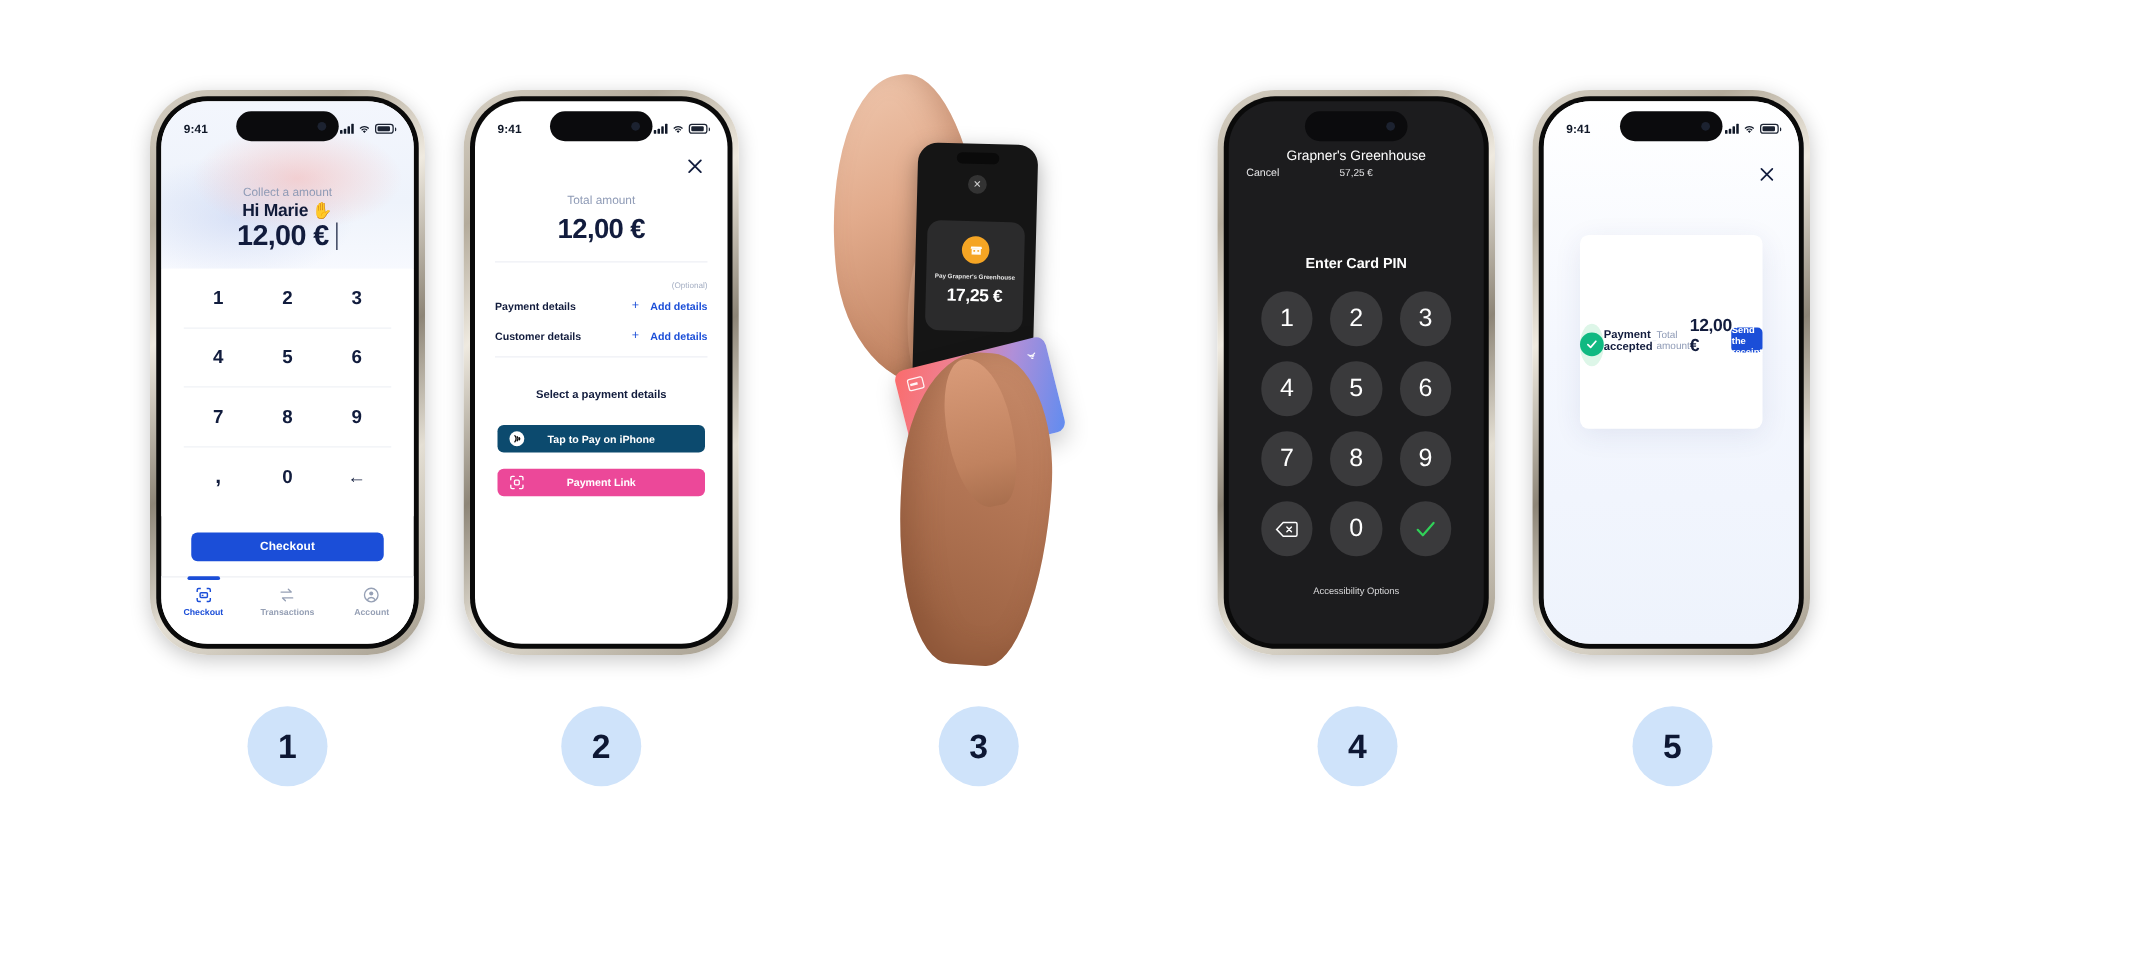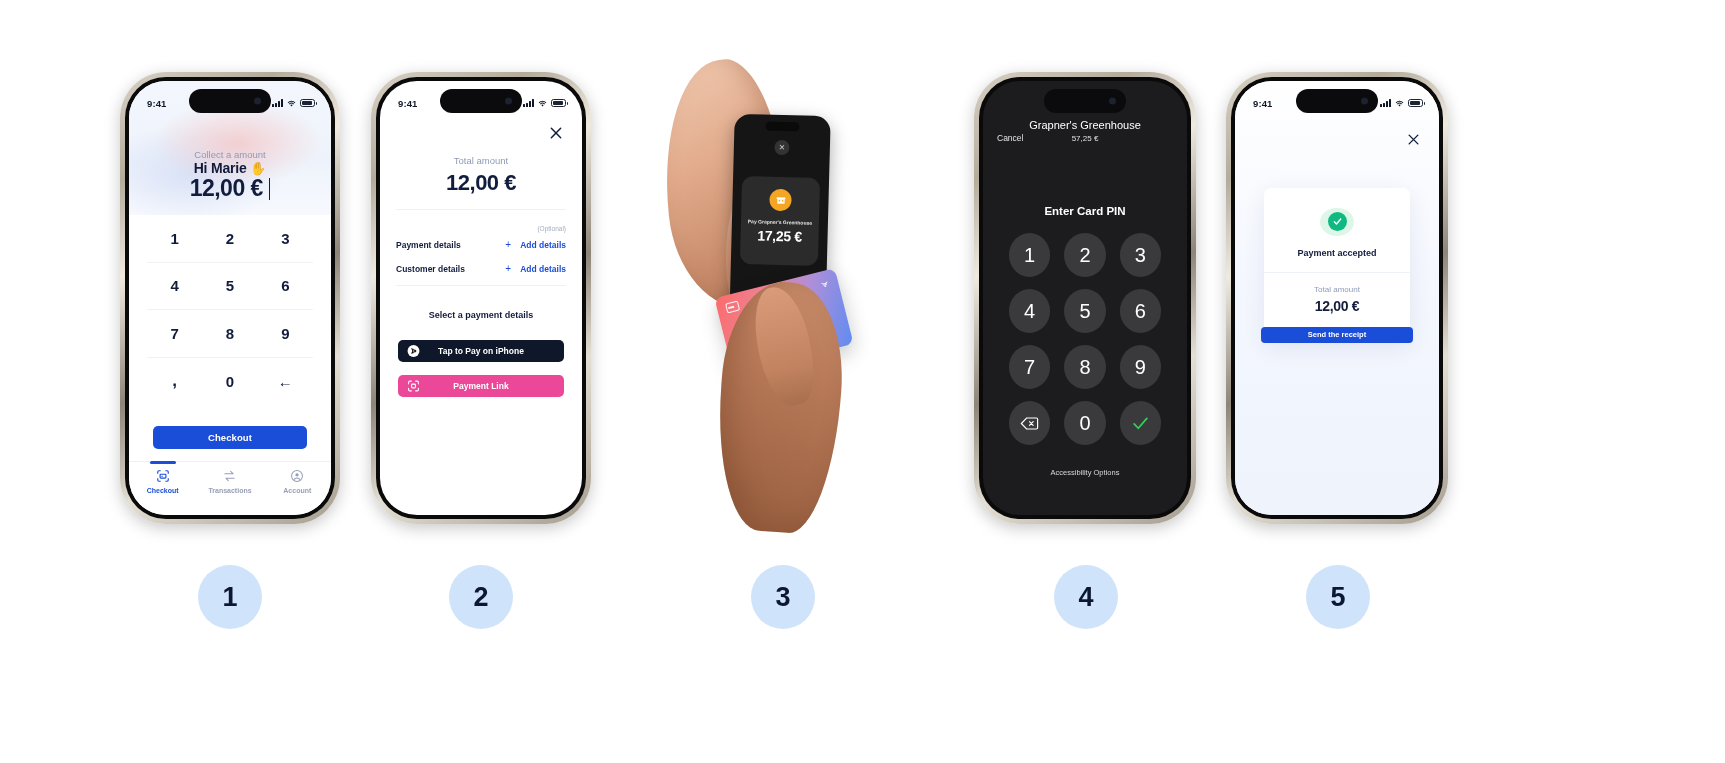--- a/index.html
+++ b/index.html
@@ -132,21 +132,21 @@
   .det-row .lbl { font-weight:700; color:#121c3d; }
   .det-row .act { color:#1b4ed8; font-weight:700; display:flex; align-items:center; gap:9px; cursor:pointer; }
   .det-row .plus { font-weight:500; font-size:10px; }
   .p2-selecth { position:absolute; top:229px; left:0; right:0; text-align:center;
     font-size:9px; font-weight:700; color:#121c3d; }
   .pm-btn { position:absolute; left:18px; right:18px; height:22px; border-radius:5px;
     display:flex; align-items:center; justify-content:center; position:absolute;
     font-size:8.5px; font-weight:700; cursor:pointer; }
   .pm-btn .pmicon { position:absolute; left:9px; top:50%; transform:translateY(-50%);
     width:13px; height:13px; display:flex; align-items:center; justify-content:center; }
-  .pm-tap { top:259px; background:#0f172a; color:#fff; }
+  .pm-tap { top:259px; background:#0c4a6e; color:#fff; }
   .pm-link { top:294px; background:#ec4899; color:#fff; }
 
   
   #scene3 { position:absolute; left:660px; top:60px; width:250px; height:460px; }
   .hand-top {
     position:absolute; left:6px; top:0px; width:118px; height:250px;
     background:linear-gradient(160deg,#f0c9b0 0%,#e2ab8c 40%,#c98d6c 75%,#b87a59 100%);
     border-radius:56% 40% 34% 60% / 60% 48% 52% 40%;
     transform: rotate(-6deg);
     box-shadow: inset -10px -8px 22px rgba(150,90,60,.35);
@@ -235,21 +235,21 @@
   .p4-access { position:absolute; bottom:38px; left:0; right:0; text-align:center;
     font-size:7.5px; color:#d8d8da; cursor:pointer; }
 
   
   #phone5 { left:1226px; top:72px; width:222px; height:452px; }
   .p5-bg { position:absolute; inset:0;
     background:linear-gradient(180deg,#ffffff 0%, #f4f7fe 46%, #eef3fc 100%); }
   .p5-close { position:absolute; top:51px; right:18px; width:15px; height:15px; cursor:pointer; }
   .p5-card { position:absolute; left:29px; right:29px; top:107px; height:155px;
     background:#fff; border-radius:7px; box-shadow:0 5px 22px rgba(40,60,120,.09);
-    display:flex; flex-direction:column; align-items:center; }
+    display:flex; flex-direction:row; align-items:center; }
   .p5-check-wrap { margin-top:20px; width:34px; height:34px; border-radius:50%;
     background:#ddf6e8; display:flex; align-items:center; justify-content:center; }
   .p5-check { width:19px; height:19px; border-radius:50%; background:#10b981;
     display:flex; align-items:center; justify-content:center; color:#fff; font-size:10px; }
   .p5-accepted { margin-top:12px; font-size:9px; font-weight:700; color:#121c3d; }
   .p5-sep { margin-top:14px; width:100%; height:1px; background:#eef1f6; }
   .p5-totlabel { margin-top:12px; font-size:8px; color:#8f9bb6; }
   .p5-amount { margin-top:4px; font-size:14px; font-weight:700; color:#121c3d; letter-spacing:-.3px;}
   .p5-btn { margin-top:13px; width:152px; height:20px; background:#1b4ed8; color:#fff;
     border-radius:4px; display:flex; align-items:center; justify-content:center;

